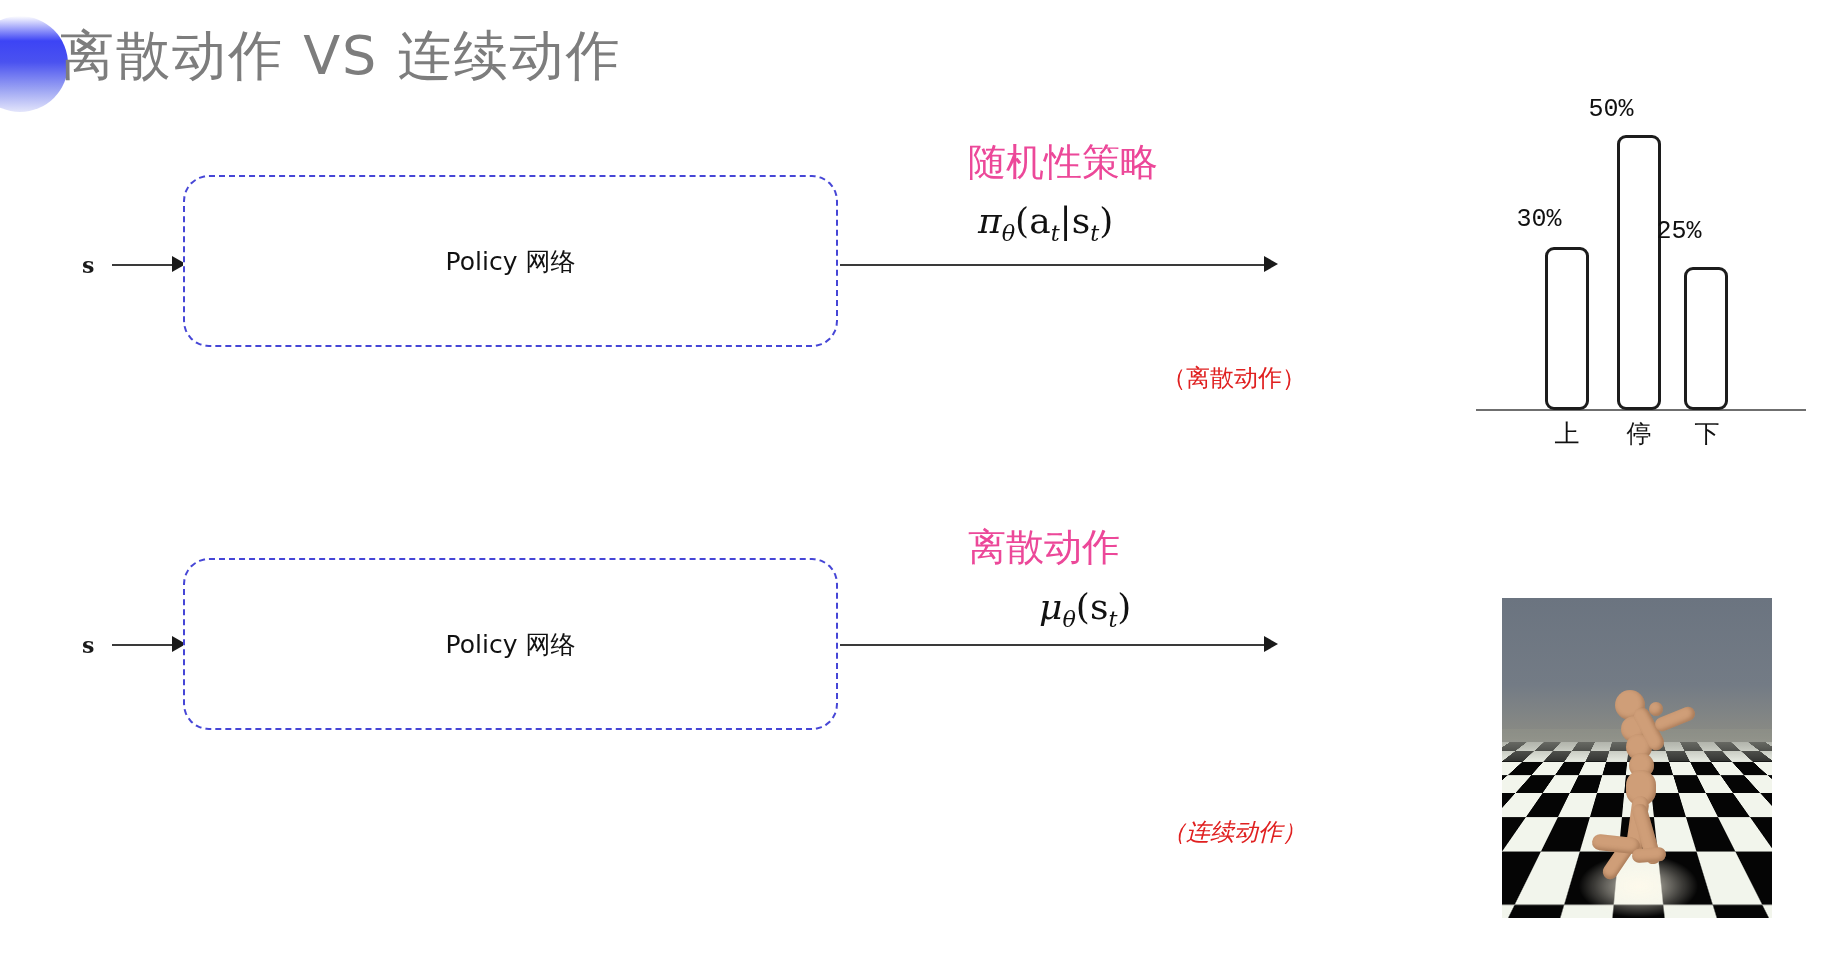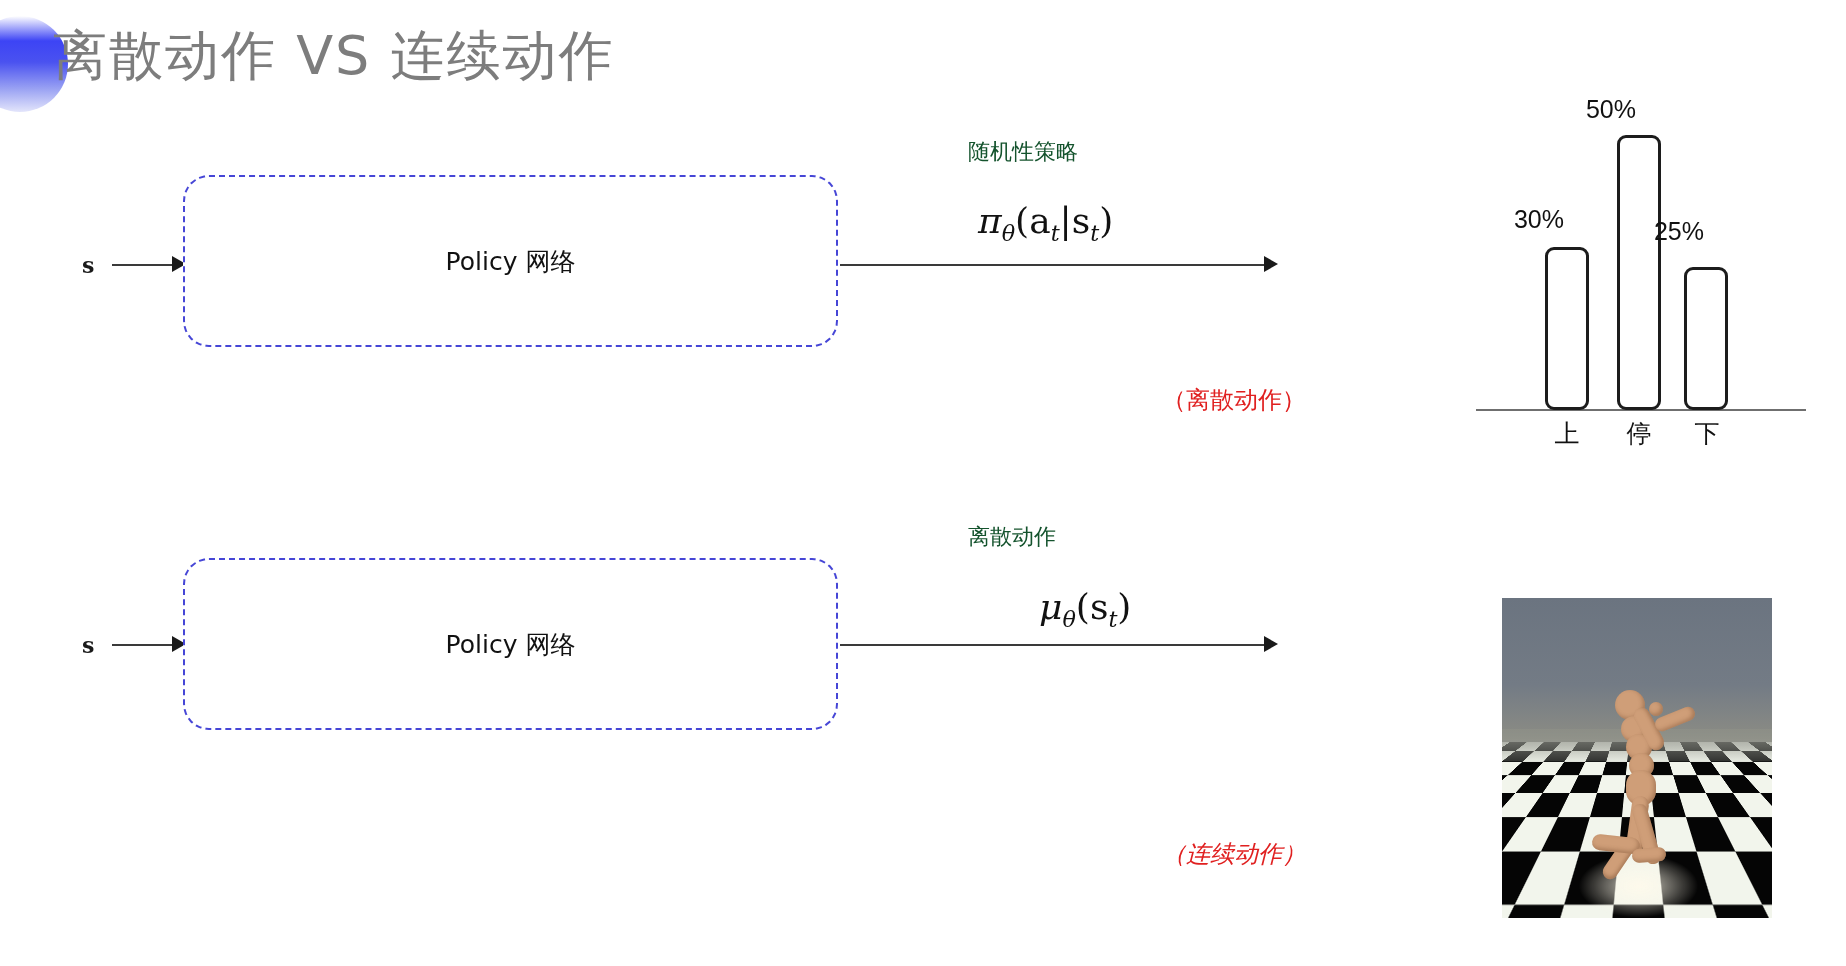--- a/index.html
+++ b/index.html
@@ -24,21 +24,21 @@
     position: absolute;
     left: -28px;
     top: 16px;
     width: 96px;
     height: 96px;
     border-radius: 50%;
     background: linear-gradient(180deg, #ffffff 0%, #3d44f5 26%, #4a52f0 48%, #9aa2f3 76%, #e3e5fb 100%);
   }
   .slide-title {
     position: absolute;
-    left: 53px;
+    left: 60px;
     top: 20px;
     font-size: 54px;
     letter-spacing: 2px;
     color: #7d7d7d;
     font-weight: 400;
     white-space: nowrap;
     font-family: "DejaVu Sans", "Liberation Sans", sans-serif;
   }
 
   
@@ -77,22 +77,22 @@
     width: 0;
     height: 0;
     border-top: 8px solid transparent;
     border-bottom: 8px solid transparent;
     border-left: 14px solid #1a1a1a;
   }
 
   
   .policy-kind {
     position: absolute;
-    font-size: 22px;
-    color: #14532d;
+    font-size: 38px;
+    color: #ec4899;
     white-space: nowrap;
     font-family: Liberation Mono, monospace;
   }
   .policy-formula {
     position: absolute;
     font-size: 36px;
     color: #111111;
     white-space: nowrap;
     font-family: "DejaVu Serif", "Liberation Serif", serif;
     font-style: italic;
@@ -103,21 +103,20 @@
   }
   .policy-formula .up {
     font-style: normal;
   }
   .action-note {
     position: absolute;
     font-size: 24px;
     color: #e02020;
     white-space: nowrap;
     font-family: "DejaVu Sans", "Liberation Sans", sans-serif;
-    margin-top: 22px;
   }
 
   
   #bar-chart {
     position: absolute;
     left: 1470px;
     top: 95px;
     width: 340px;
     height: 300px;
   }
@@ -134,21 +133,21 @@
     box-sizing: border-box;
     border: 3px solid #1c1c1c;
     border-radius: 9px;
     background: #ffffff;
   }
   .bar-value {
     position: absolute;
     font-size: 25px;
     color: #111111;
     text-align: center;
-    font-family: Liberation Sans, sans-serif;
+    font-family: Liberation Mono, monospace;
   }
   .bar-cat {
     position: absolute;
     font-size: 25px;
     color: #111111;
     text-align: center;
     font-family: "DejaVu Sans", "Liberation Sans", sans-serif;
   }
 
   

